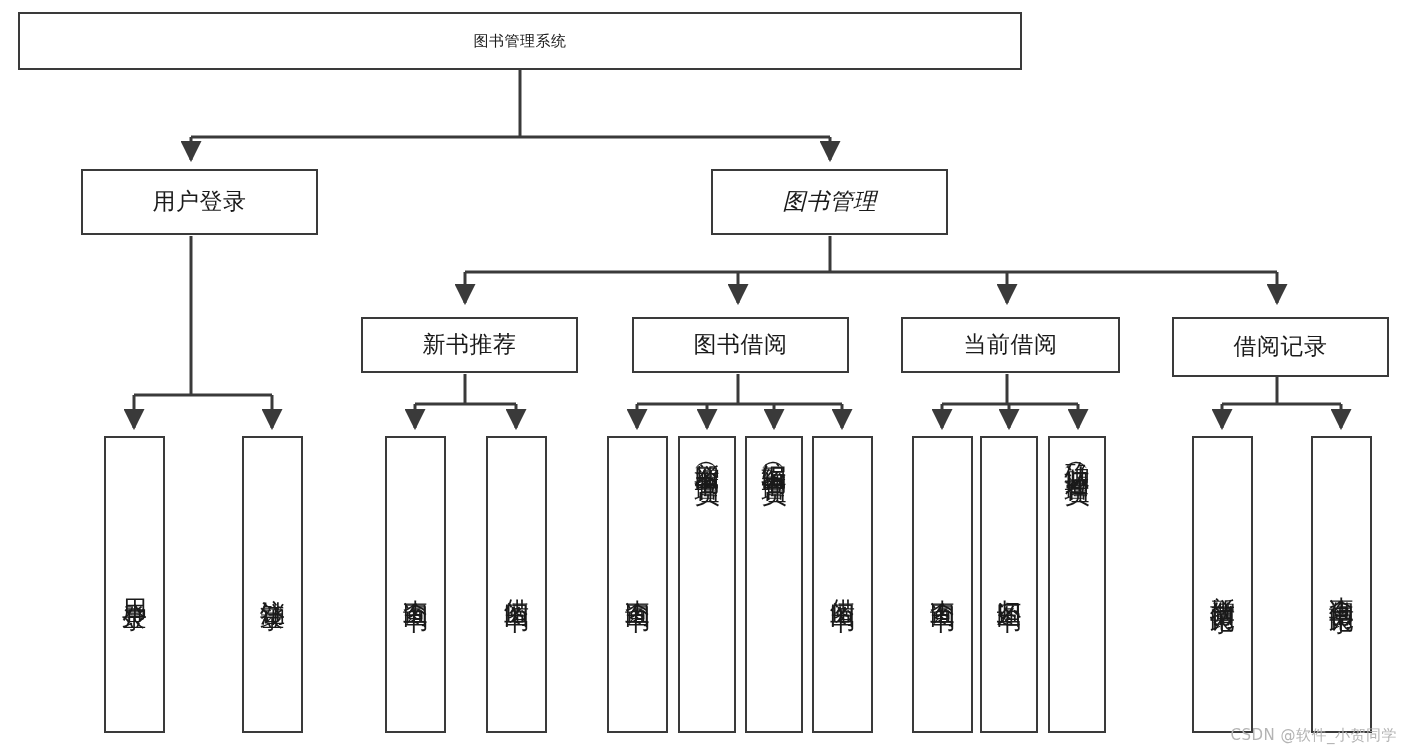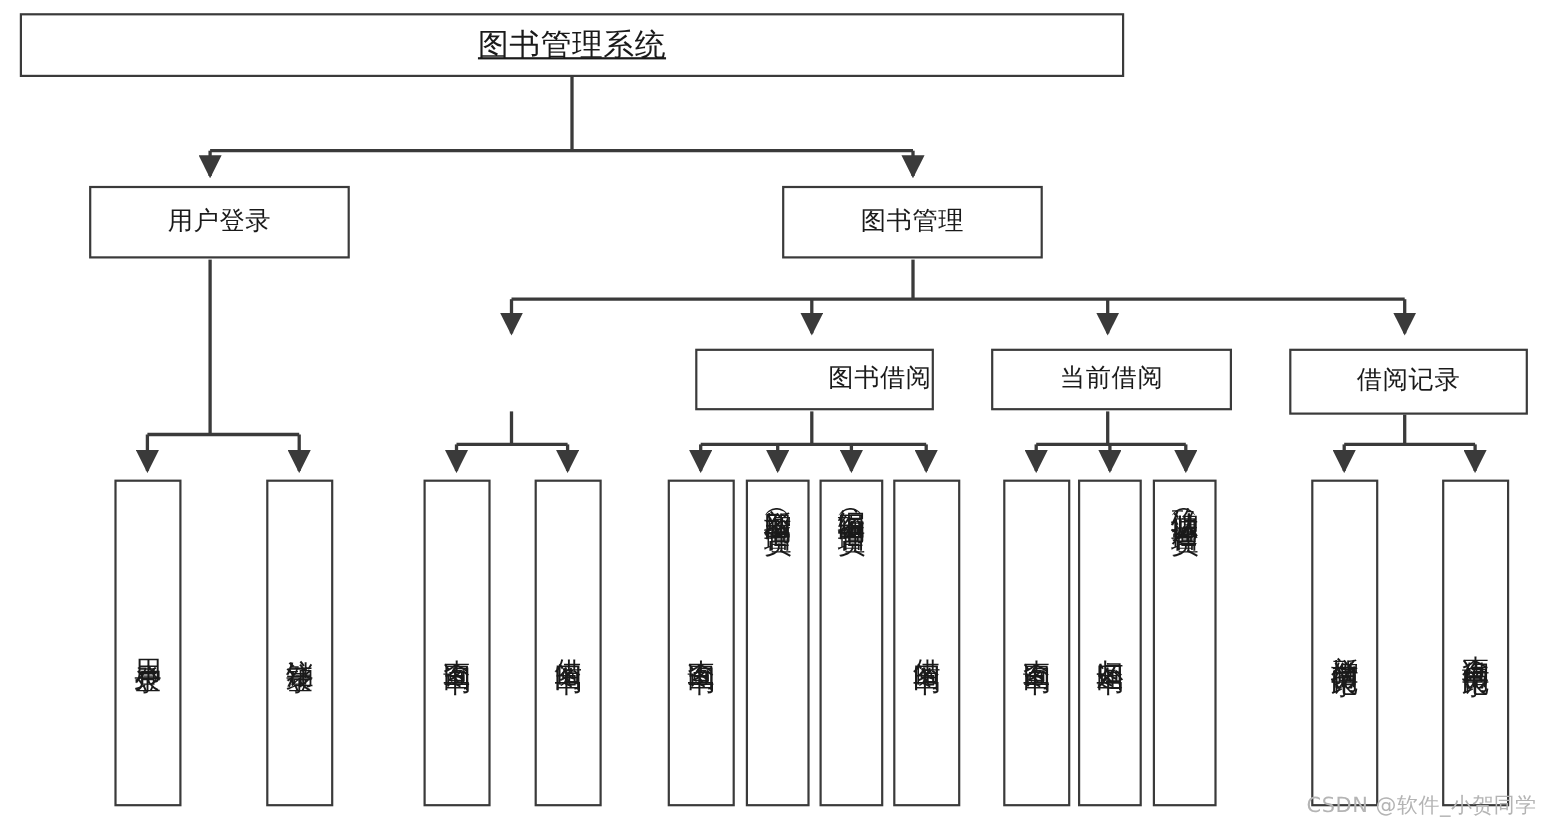--- a/index.html
+++ b/index.html
@@ -34,22 +34,21 @@
     align-items: center;
     justify-content: center;
     color: #1a1a1a;
     line-height: 1.12;
   }
   .node.horiz {
     font-size: 23px;
     letter-spacing: 0.5px;
   }
   .node.root {
-    font-size: 28px;
-    text-decoration: underline;
+    font-size: 15px;
   }
   .node.vert {
     align-items: flex-start;
     justify-content: center;
     padding-top: 4px;
   }
   .vert .vtext {
     writing-mode: vertical-rl;
     text-orientation: upright;
     font-size: 25px;
@@ -59,21 +58,21 @@
     display: block;
   }
   .vert.centered {
     align-items: center;
     padding-top: 0;
   }
   .watermark {
     position: absolute;
     right: 8px;
     bottom: 2px;
-    font-size: 19px;
+    font-size: 15px;
     color: #b4b4b4;
     white-space: nowrap;
     letter-spacing: 0.5px;
   }
 </style>
 </head>
 <body>
 
 <div id="canvas">
 
@@ -128,26 +127,29 @@
   </svg>
 
   <div class="node root horiz" style="left:18px; top:12px; width:1004px; height:58px;">
     <span>图书管理系统</span>
   </div>
 
   <div class="node horiz" style="left:81px; top:169px; width:237px; height:66px;">
     <span>用户登录</span>
   </div>
 
-  <div class="node horiz" style="left:711px; top:169px; width:237px; height:66px;">
+  <div class="node horiz" style="left:711px; top:169px; width:237px; height:66px;font-style:italic;">
     <span>图书管理</span>
   </div>
 
-
-  <div class="node horiz" style="left:632px; top:317px; width:217px; height:56px;justify-content:flex-end;">
+  <div class="node horiz" style="left:361px; top:317px; width:217px; height:56px;">
+    <span>新书推荐</span>
+  </div>
+
+  <div class="node horiz" style="left:632px; top:317px; width:217px; height:56px;">
     <span>图书借阅</span>
   </div>
 
   <div class="node horiz" style="left:901px; top:317px; width:219px; height:56px;">
     <span>当前借阅</span>
   </div>
 
   <div class="node horiz" style="left:1172px; top:317px; width:217px; height:60px;">
     <span>借阅记录</span>
   </div>

